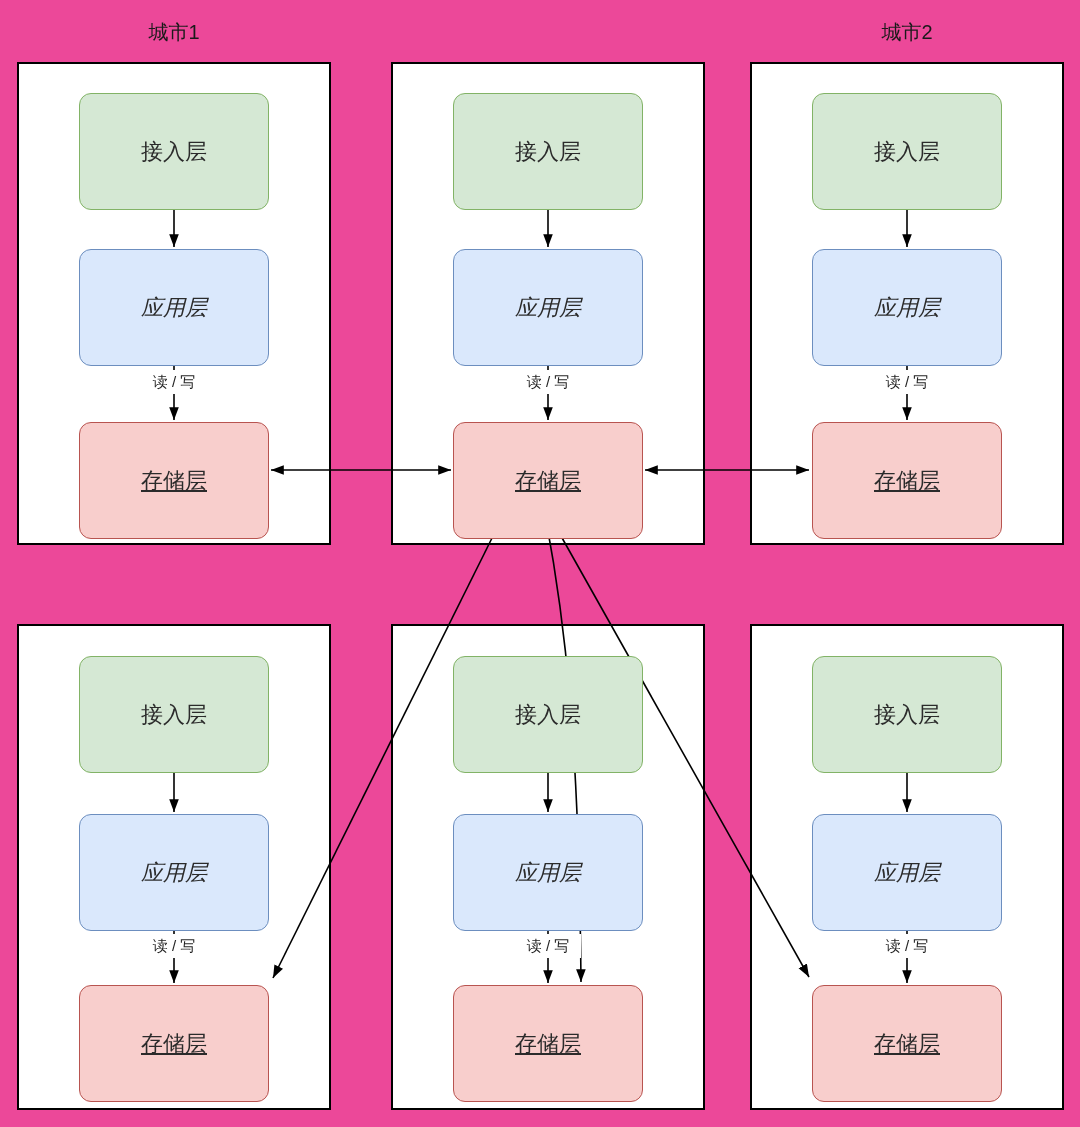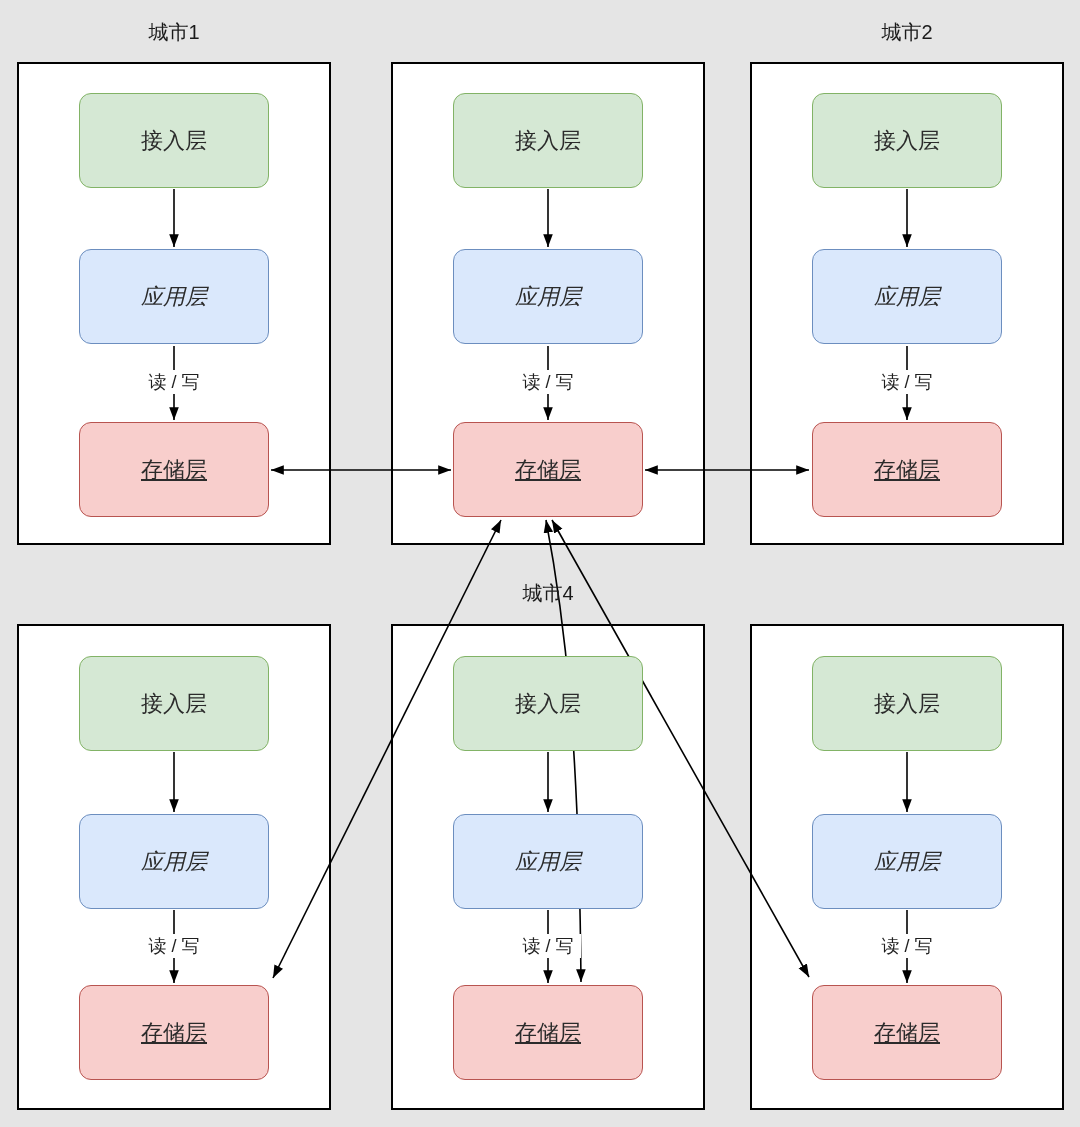--- a/index.html
+++ b/index.html
@@ -1,19 +1,19 @@
 <!DOCTYPE html>
 <html><head>
 <meta charset="utf-8">
 <style>
   html,body{margin:0;padding:0;background:#ffffff;}
   #canvas{
     position:relative;
     width:1080px;height:1127px;
-    background:#e5e5e5;
+    background:#ec4899;
     font-family:"Liberation Sans","DejaVu Sans",sans-serif;
     color:#1a1a1a;
     overflow:hidden;
   }
   .frame{
     position:absolute;
     width:314px;
     border:2px solid #000000;
     background:#ffffff;
     box-sizing:border-box;
@@ -29,37 +29,37 @@
     width:314px;height:28px;
     text-align:center;
     font-size:20px;line-height:28px;
     color:#1a1a1a;
     z-index:3;
   }
   .gtitle.r1{top:18px;}
   .gtitle.r2{top:579px;}
   .node{
     position:absolute;
-    width:190px;height:95px;
+    width:190px;height:117px;
     border-radius:12px;
     box-sizing:border-box;
     display:flex;align-items:center;justify-content:center;
     font-size:22px;
     color:#2b2b2b;
     z-index:3;
   }
   .node.access{background:#d5e8d4;border:1.5px solid #82b366;}
   .node.app{background:#dae8fc;border:1.5px solid #6c8ebf;font-style:italic;}
   .node.storage{background:#f8cecc;border:1.5px solid #b85450;text-decoration:underline;}
   .rwlabel{
     position:absolute;
     width:66px;height:24px;
     background:#ffffff;
     text-align:center;
-    font-size:18px;line-height:24px;
+    font-size:15px;line-height:24px;
     color:#1f1f1f;
     z-index:3;
   }
   .edge{stroke:#000000;stroke-width:1.6;fill:none;}
 </style>
 </head>
 <body>
 
 <div id="canvas">
 
@@ -96,21 +96,20 @@
 
     <path class="edge" d="M271 470 L451 470" marker-start="url(#mS)" marker-end="url(#mE)"></path>
     <path class="edge" d="M645 470 L809 470" marker-start="url(#mS)" marker-end="url(#mE)"></path>
     <path class="edge" d="M501 520 L273 978" marker-start="url(#mS)" marker-end="url(#mE)"></path>
     <path class="edge" d="M546 520 C565 620 579 740 581 982" marker-start="url(#mS)" marker-end="url(#mE)"></path>
     <path class="edge" d="M552 520 L809 977" marker-start="url(#mS)" marker-end="url(#mE)"></path>
   </svg>
 
   <div class="gtitle r1" style="left:17px">城市1</div>
   <div class="gtitle r1" style="left:750px">城市2</div>
-  <div class="gtitle r2" style="left:391px">城市4</div>
 
   <div class="node access" style="left:79px;top:93px">接入层</div>
   <div class="node app" style="left:79px;top:249px">应用层</div>
   <div class="node storage" style="left:79px;top:422px">存储层</div>
   <div class="rwlabel" style="left:141px;top:370px">读 / 写</div>
 
   <div class="node access" style="left:453px;top:93px">接入层</div>
   <div class="node app" style="left:453px;top:249px">应用层</div>
   <div class="node storage" style="left:453px;top:422px">存储层</div>
   <div class="rwlabel" style="left:515px;top:370px">读 / 写</div>

